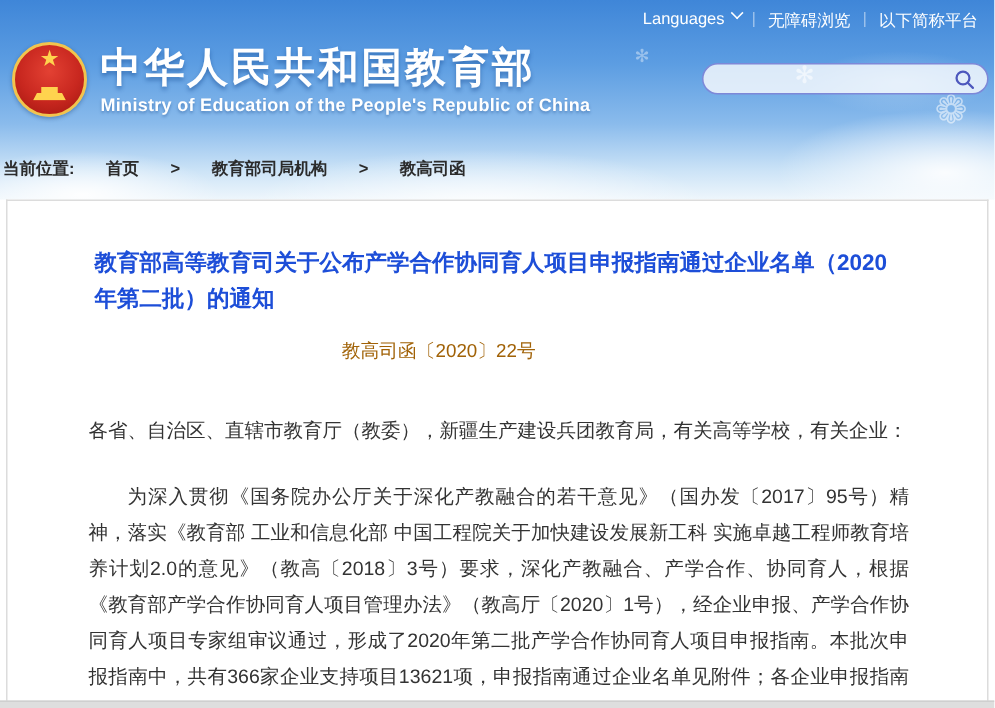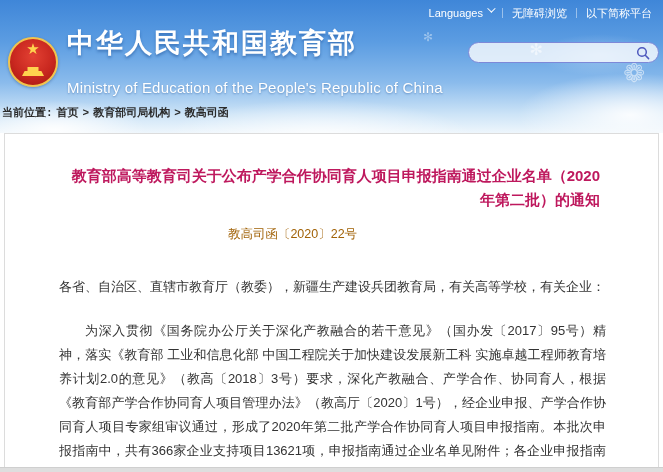--- a/index.html
+++ b/index.html
@@ -52,52 +52,52 @@
     content:""; position:absolute; left:50%; bottom:9px; transform:translateX(-50%);
     width:22px; height:9px; background:#ffd34e;
     clip-path:polygon(0 100%,12% 45%,25% 45%,25% 0,75% 0,75% 45%,88% 45%,100% 100%);
   }
   .brand-text { margin-left:9px; }
   .site-zh {
     color:#ffffff; font-size:27px; font-weight:bold; letter-spacing:2px; line-height:30px;
     text-shadow:0 2px 3px rgba(10,60,130,.45);
   }
   .site-en {
-    color:#ffffff; font-size:15px; font-weight:normal; letter-spacing:.2px; margin-top:21px;
+    color:#ffffff; font-size:12px; font-weight:bold; letter-spacing:.2px; margin-top:3px;
     text-shadow:0 1px 2px rgba(10,60,130,.4);
   }
 
   
   .searchbox {
     position:absolute; left:468px; top:42px; width:191px; height:21px;
     background:rgba(255,255,255,.78); border:1px solid #7d88d8; border-radius:11px;
     display:flex; align-items:center; padding:0 6px 0 12px;
   }
   .searchbox input {
     flex:1; border:none; outline:none; background:transparent; font-size:11px; color:#333;
     font-family:"Liberation Sans","DejaVu Sans",sans-serif; min-width:0;
   }
   .search-btn { border:none; background:transparent; cursor:pointer; width:18px; height:18px; padding:0; display:flex; align-items:center; justify-content:center; }
 
   
   .breadcrumb {
     position:absolute; left:2px; top:105px; font-size:11px; color:#2b2b2b;
-    display:flex; align-items:center; gap:4px; white-space:nowrap; font-weight:bold;font-family:Liberation Mono, monospace;
+    display:flex; align-items:center; gap:21px; white-space:nowrap; font-weight:bold;
   }
   .breadcrumb .crumb { cursor:pointer; }
   .breadcrumb .bc-sep { font-weight:bold; }
 
   
   .card {
     position:absolute; left:4px; top:133px; width:655px; height:339px;
     background:#ffffff; border:1px solid #dcdcdc; border-bottom:none;
   }
   .doc-title {
-    width:537px; margin:30px auto 0 auto; text-align:right;
-    font-size:15px; font-weight:bold; color:#be185d; line-height:24px;
+    width:537px; margin:30px auto 0 auto; text-align:left;
+    font-size:15px; font-weight:bold; color:#1d4ed8; line-height:24px;
   }
   .doc-number {
     margin-top:14px; text-align:center; padding-right:78px;
     font-size:12.5px; color:#a16207;
   }
   .doc-body {
     padding:0 52px 0 54px; color:#333333; font-size:13px; line-height:24px;
   }
   .doc-body .salutation { margin-top:32px; }
   .doc-body .main-para  { margin-top:20px; text-indent:2em; text-align:justify; }

